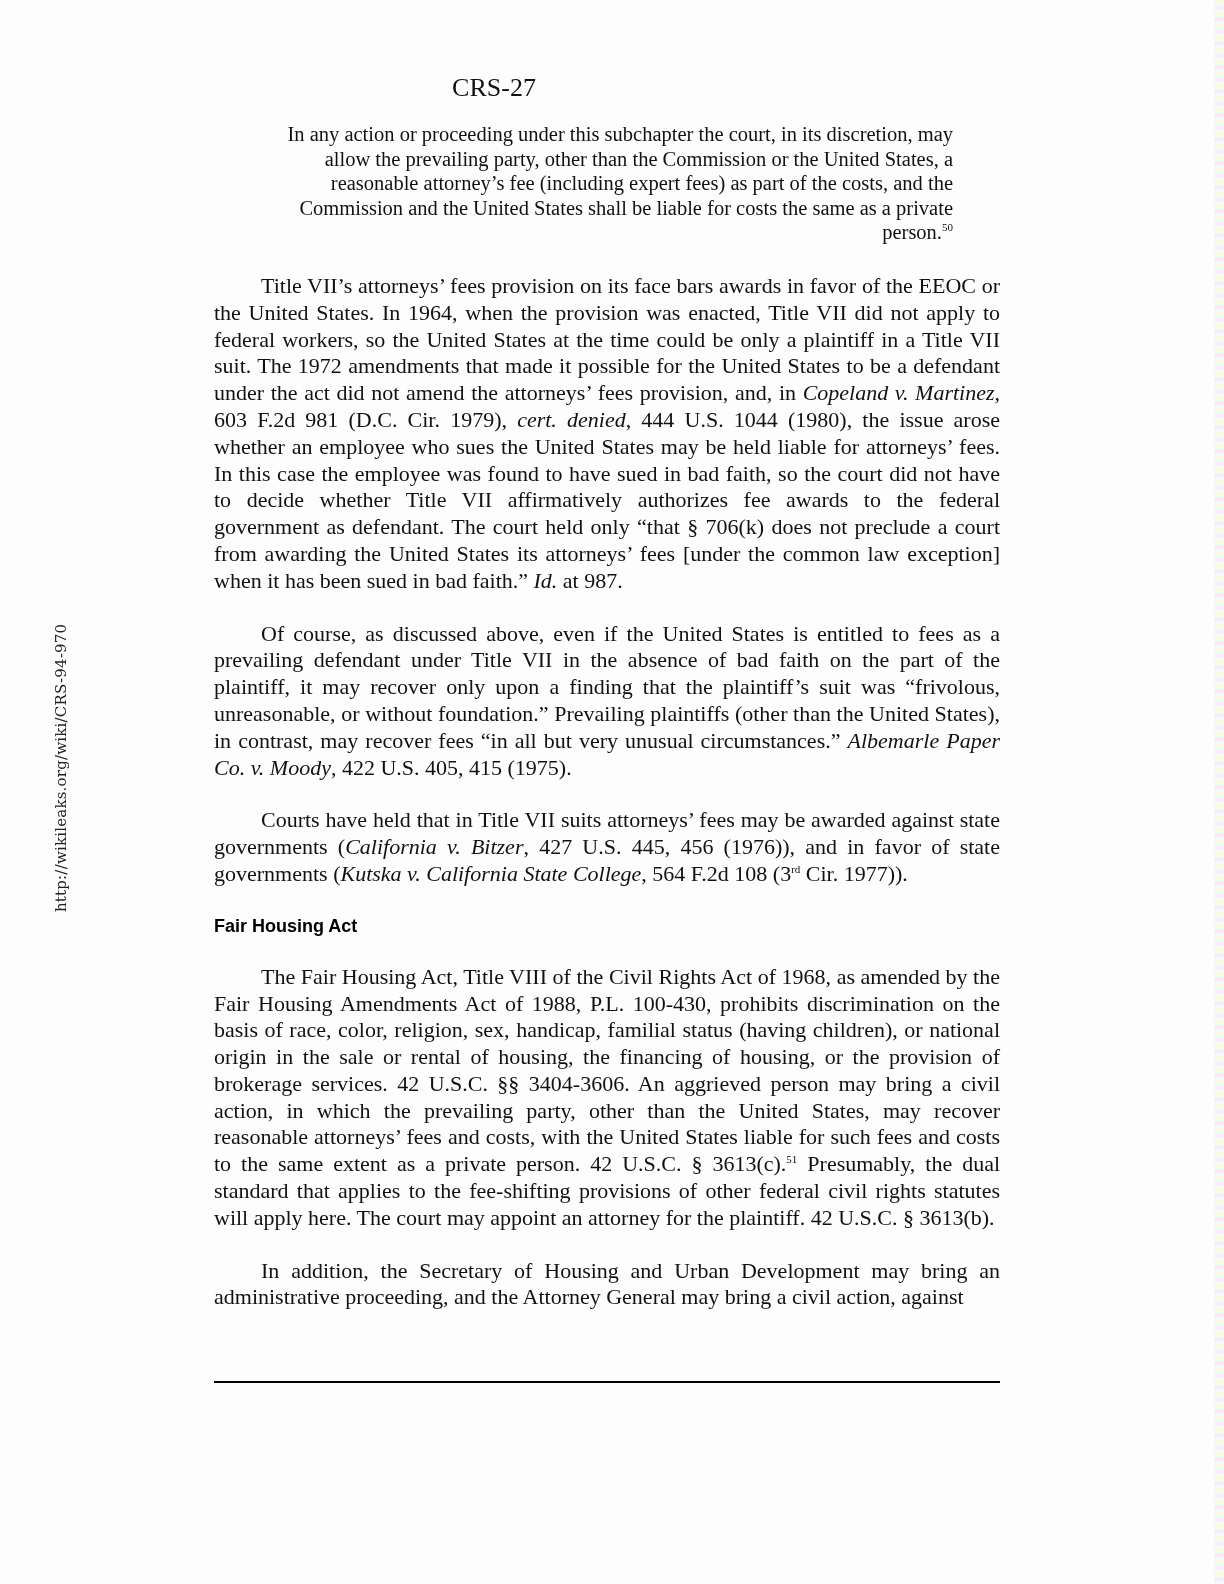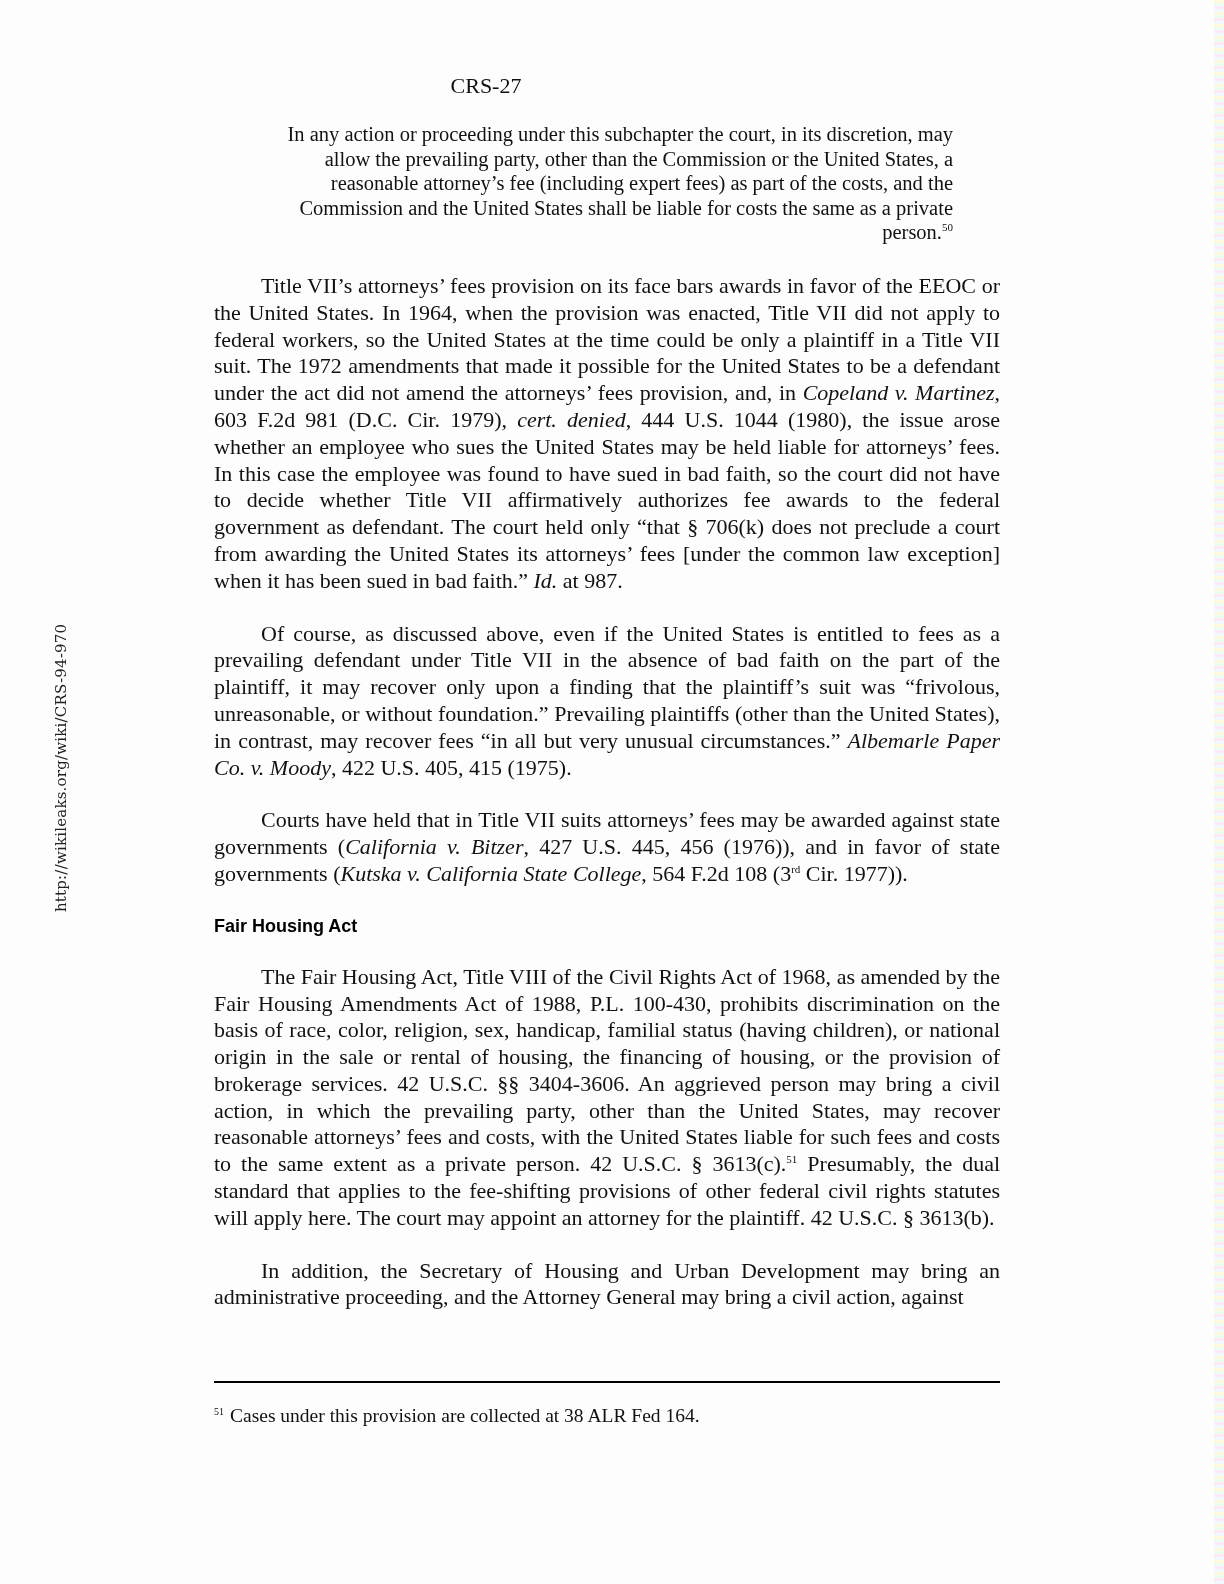--- a/index.html
+++ b/index.html
@@ -18,22 +18,22 @@
       #eef9ff 9px, #eef9ff 12px);
     opacity: 0.8;
   }
   .side-url {
     position: absolute; left: 52px; top: 912px;
     transform: rotate(-90deg); transform-origin: 0 0;
     font-family: "DejaVu Serif", "Liberation Serif", serif;
     font-size: 15px; color: #222; white-space: nowrap; letter-spacing: 0.2px;
   }
   .page-number {
-    position: absolute; top: 73px; left: 0; width: 972px; text-align: center;
-    font-size: 22px; color: #111;
+    position: absolute; top: 73px; left: 8px; width: 972px; text-align: center;
+    font-size: 26px; color: #111;
   }
   .content {
     position: absolute; left: 214px; top: 122px; width: 786px;
   }
   .blockquote {
     margin: 0 0 0 47px; width: 692px;
     font-size: 20.5px; line-height: 24.6px; text-align: right;
   }
   p.para {
     margin: 0; font-size: 22px; line-height: 26.8px; text-align: justify;
@@ -88,14 +88,13 @@
   <p class="para"><span>The Fair Housing Act, Title VIII of the Civil Rights Act of 1968, as amended by the Fair Housing Amendments Act of 1988, P.L. 100-430, prohibits discrimination on the basis of race, color, religion, sex, handicap, familial status (having children), or national origin in the sale or rental of housing, the financing of housing, or the provision of brokerage services. 42 U.S.C. §§ 3404-3606. An aggrieved person may bring a civil action, in which the prevailing party, other than the United States, may recover reasonable attorneys’ fees and costs, with the United States liable for such fees and costs to the same extent as a private person. 42 U.S.C. § 3613(c).</span><sup>51</sup><span> Presumably, the dual standard that applies to the fee-shifting provisions of other federal civil rights statutes will apply here. The court may appoint an attorney for the plaintiff. 42 U.S.C. § 3613(b).</span></p>
 
   <div class="gap2"></div>
 
   <p class="para"><span>In addition, the Secretary of Housing and Urban Development may bring an administrative proceeding, and the Attorney General may bring a civil action, against</span></p>
 </div>
 
 <div class="rule"></div>
 
 <div class="footnotes">
-  <p class="footnote"><sup>51</sup><span>Cases under this provision are collected at 38 ALR Fed 164.</span></p>
 </div>
 
 </body></html>

